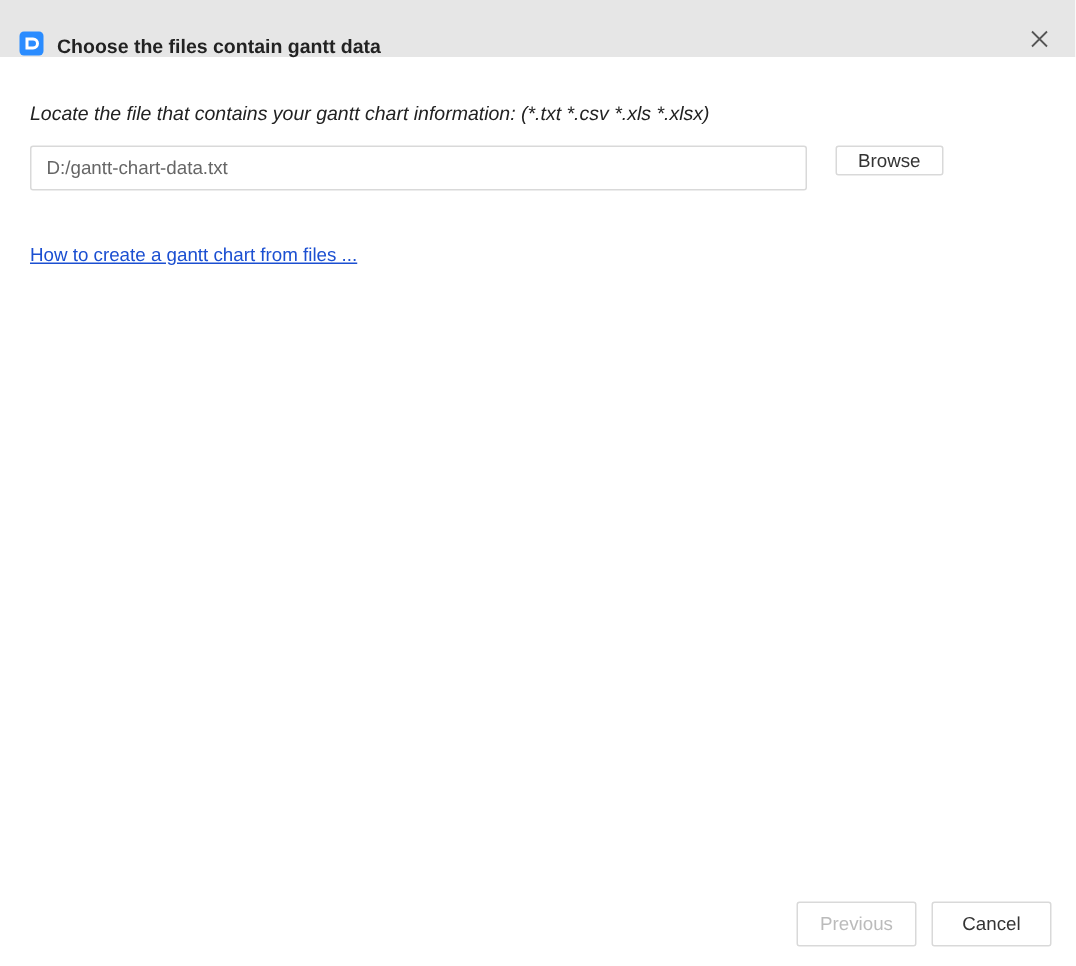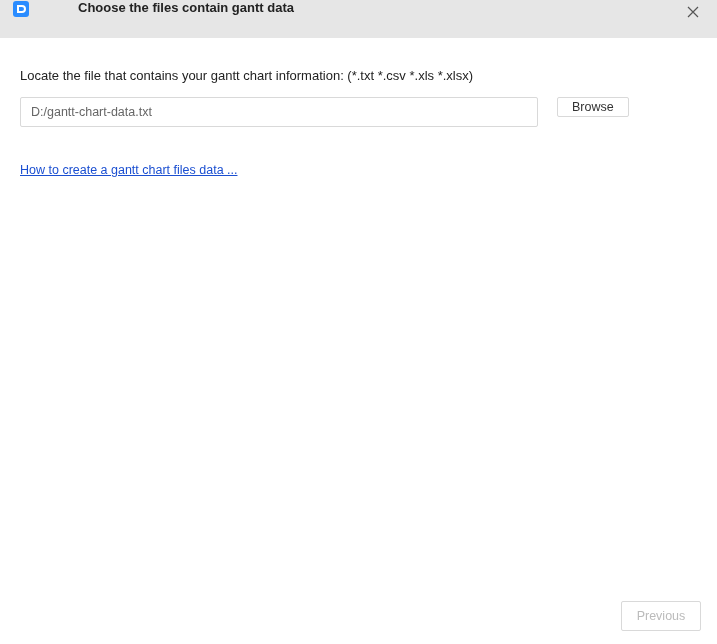--- a/index.html
+++ b/index.html
@@ -11,23 +11,22 @@
     width: 717px;
     height: 644px;
     display: flex;
     flex-direction: column;
     overflow: hidden;
   }
   .titlebar {
     background: #e6e6e6;
     height: 38px;
     display: flex;
-    align-items: flex-start;
+    align-items: flex-end;
     padding: 0 12px;
-    gap: 40px;
   }
   .titlebar .app-icon {
     width: 18px;
     height: 18px;
     margin-right: 8px;
     display: flex;
     align-items: center;
     justify-content: center;
   }
   .titlebar .title {
@@ -49,20 +48,21 @@
   .content {
     flex: 1;
     padding: 30px 20px 10px 20px;
     display: flex;
     flex-direction: column;
   }
   .instruction {
     font-size: 13px;
     color: #222;
     margin-bottom: 14px;
+    font-style: italic;
   }
   .file-row {
     display: flex;
     gap: 19px;
     margin-bottom: 36px;
   }
   .file-input {
     flex: 0 0 518px;
     height: 30px;
     border: 1px solid #d9d9d9;
@@ -129,18 +129,19 @@
 </div>
 
 <div class="content">
   <div class="instruction">Locate the file that contains your gantt chart information: (*.txt *.csv *.xls *.xlsx)</div>
 
   <div class="file-row">
     <input type="text" class="file-input" value="D:/gantt-chart-data.txt" style="">
     <button class="btn">Browse</button>
   </div>
 
-  <a class="help-link">How to create a gantt chart files data ...</a>
+  <a class="help-link">How to create a gantt chart from files ...</a>
 </div>
 
 <div class="footer">
   <button class="btn disabled">Previous</button>
+  <button class="btn">Cancel</button>
 </div>
 
 </body></html>

